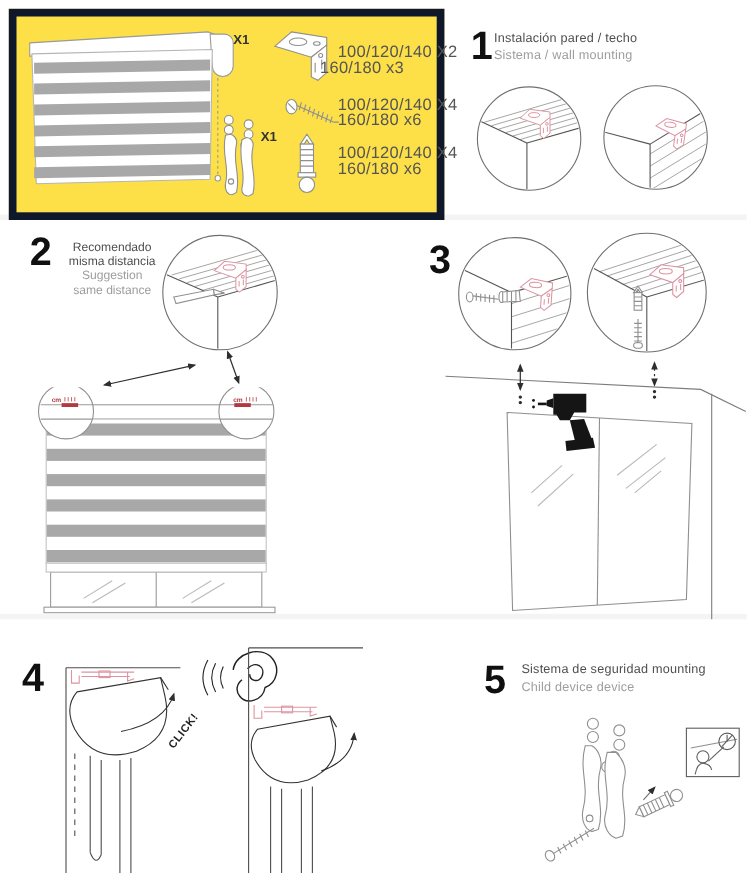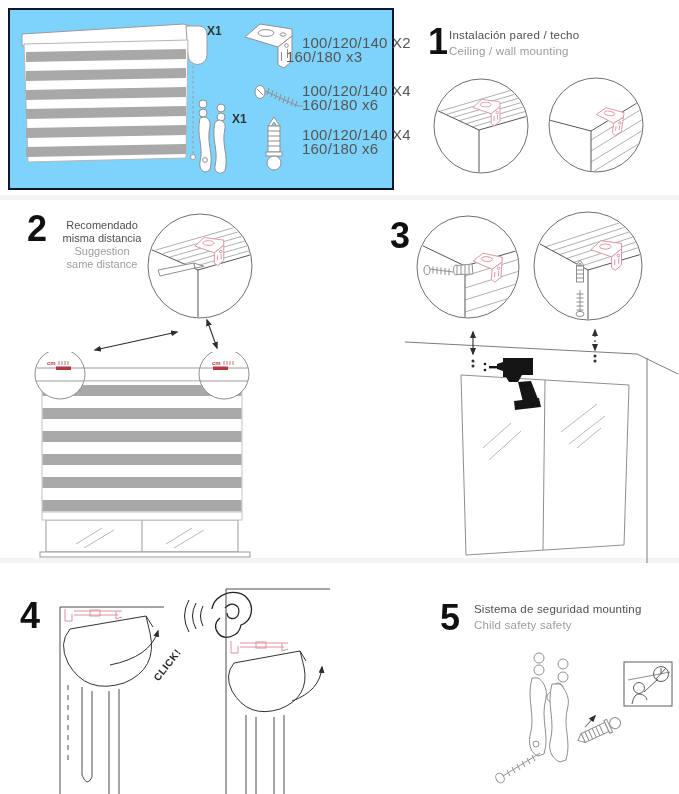--- a/index.html
+++ b/index.html
@@ -1,20 +1,20 @@
 <!DOCTYPE html>
 <html><head>
 <meta charset="utf-8">
 <style>
   html,body{margin:0;padding:0;background:#fff;}
   .page{position:relative;width:679px;height:794px;background:#ffffff;overflow:hidden;
         font-family:"Liberation Sans",sans-serif;color:#444;}
   .abs{position:absolute;}
   .band{position:absolute;left:0;width:679px;height:5px;background:#f4f4f4;}
-  .parts-box{position:absolute;left:8px;top:8px;width:382px;height:178px;border:2px solid #0f172a;background:#7dd3fc;text-decoration:underline;}
+  .parts-box{position:absolute;left:8px;top:8px;width:382px;height:178px;border:7px solid #0f172a;background:#fde047;text-decoration:underline;}
   .x1{position:absolute;font-size:12px;font-weight:600;color:#333;}
   .pt{position:absolute;font-size:15px;color:#555;white-space:nowrap;letter-spacing:.2px;}
   .stepnum{position:absolute;font-size:36px;font-weight:800;color:#101010;line-height:1;}
   .title-es{color:#4f4f4f;}
   .title-en{color:#9d9d9d;}
   .t{position:absolute;font-size:11.5px;letter-spacing:.2px;white-space:nowrap;}
   .tblock{position:absolute;font-size:11px;line-height:12.5px;text-align:center;white-space:pre-line;}
   .click{position:absolute;font-size:10px;font-weight:700;color:#222;letter-spacing:.6px;
          transform:rotate(-52deg);transform-origin:0 100%;}
   .cmtext{font-size:6px;font-weight:700;fill:#b23842;}
@@ -131,21 +131,21 @@
     <span class="pt" style="left:292px;top:24px">100/120/140 X2</span>
     <span class="pt" style="left:276px;top:38px">160/180 x3</span>
     <span class="pt" style="left:292px;top:72px">100/120/140 X4</span>
     <span class="pt" style="left:292px;top:86px">160/180 x6</span>
     <span class="pt" style="left:292px;top:116px">100/120/140 X4</span>
     <span class="pt" style="left:292px;top:130px">160/180 x6</span>
   </section>
 
   <span class="stepnum" style="left:428px;top:24px">1</span>
   <span class="t title-es" style="left:449px;top:29px">Instalación pared / techo</span>
-  <span class="t title-en" style="left:449px;top:45px">Ceiling / wall mounting</span>
+  <span class="t title-en" style="left:449px;top:45px">Sistema / wall mounting</span>
 
   <svg class="abs" style="left:432px;top:77px" width="98" height="98" viewBox="0 0 98 98">
     <defs>
         <clipPath id="c1a">
           <circle cx="49" cy="49" r="46"></circle>
         </clipPath>
       </defs>
     <circle cx="49" cy="49" r="47" fill="#fff" stroke="#6f6f6f"></circle>
     <g clip-path="url(#c1a)">
       <g stroke="#9a9a9a" stroke-width=".8">
@@ -443,21 +443,21 @@
         <line x1="272" y1="130" x2="272" y2="209"></line>
       </g>
       <path d="M280,116 Q308,106 310,82" stroke="#2e2e2e" fill="none" marker-end="url(#ah)"></path>
     </g>
   </svg>
 
   <span class="click" style="left:160px;top:672px">CLICK!</span>
 
   <span class="stepnum" style="left:440px;top:600px">5</span>
   <span class="t title-es" style="left:474px;top:603px">Sistema de seguridad mounting</span>
-  <span class="t title-en" style="left:474px;top:619px">Child safety safety</span>
+  <span class="t title-en" style="left:474px;top:619px">Child device device</span>
 
   <svg class="abs" style="left:492px;top:646px" width="183" height="148" viewBox="0 0 183 148">
     <g stroke="#8f8f8f" fill="#fff">
       <circle cx="47" cy="12" r="5"></circle>
         <circle cx="47" cy="24" r="5"></circle>
       <circle cx="71" cy="18" r="5"></circle>
         <circle cx="71" cy="31" r="5"></circle>
       <circle cx="66" cy="42" r="5"></circle>
         <circle cx="60" cy="51" r="5"></circle>
     </g>

